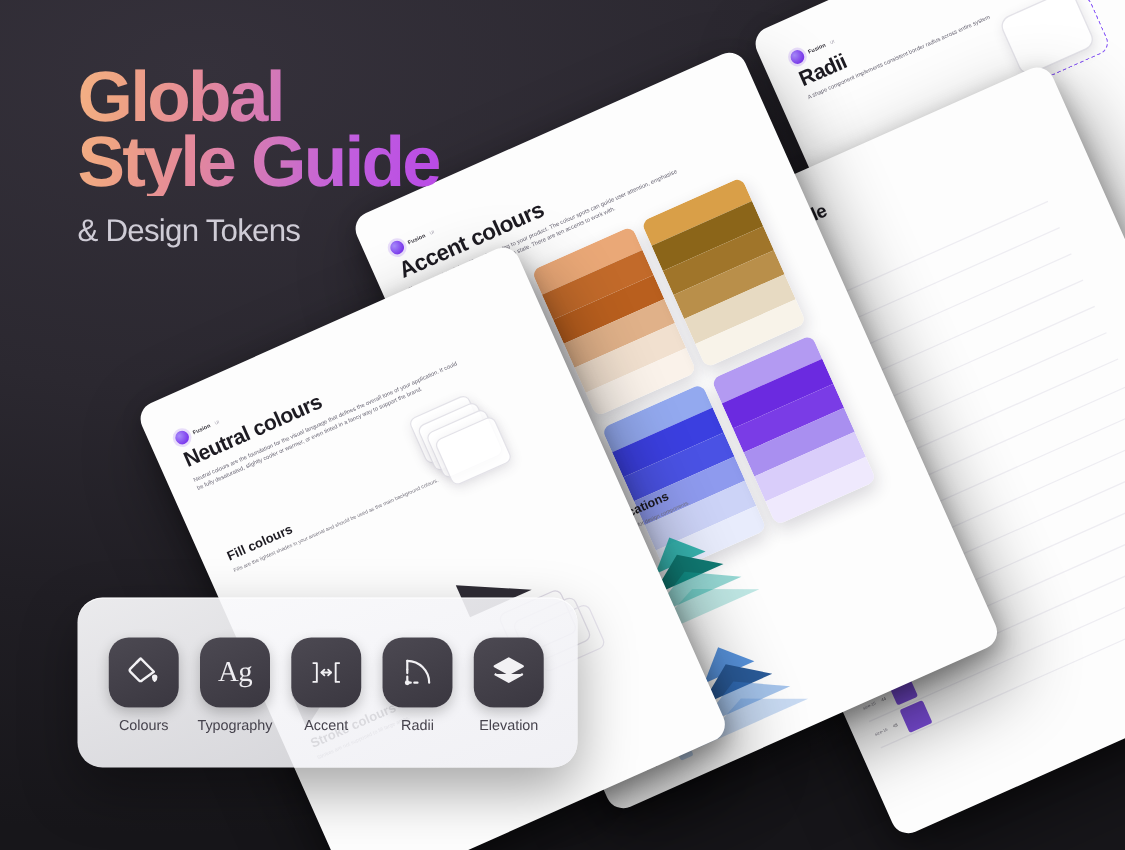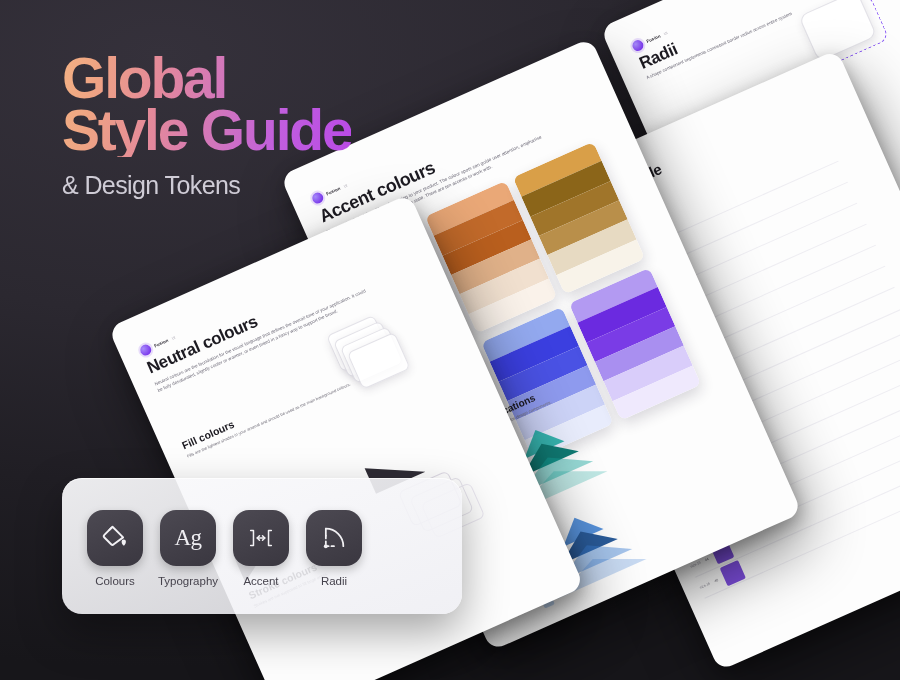--- a/index.html
+++ b/index.html
@@ -426,15 +426,24 @@
           <path d="M5 4v6"></path>
           <path d="M5 4a15 15 0 0 1 15 15"></path>
           <path d="M5 19h7" stroke-dasharray="2.4 2.4"></path>
           <path d="M5 10v9" stroke-dasharray="2.4 2.4"></path>
           <circle cx="5" cy="19" r="1.7" fill="#f2f1f4" stroke="none"></circle>
         </svg>
       </div>
       <div class="dock-lbl">Radii</div>
     </div>
 
+    <div class="dock-item">
+      <div class="dock-tile">
+        <svg width="32" height="30" viewBox="0 0 24 24" fill="none" stroke="#f2f1f4" stroke-width="1.4" stroke-linejoin="round">
+          <path d="M12 3 3 8l9 5 9-5z" fill="#f2f1f4"></path>
+          <path d="m3 13 9 5 9-5" fill="#f2f1f4"></path>
+        </svg>
+      </div>
+      <div class="dock-lbl">Elevation</div>
+    </div>
 
   </div>
 </div>
 
 </body></html>

